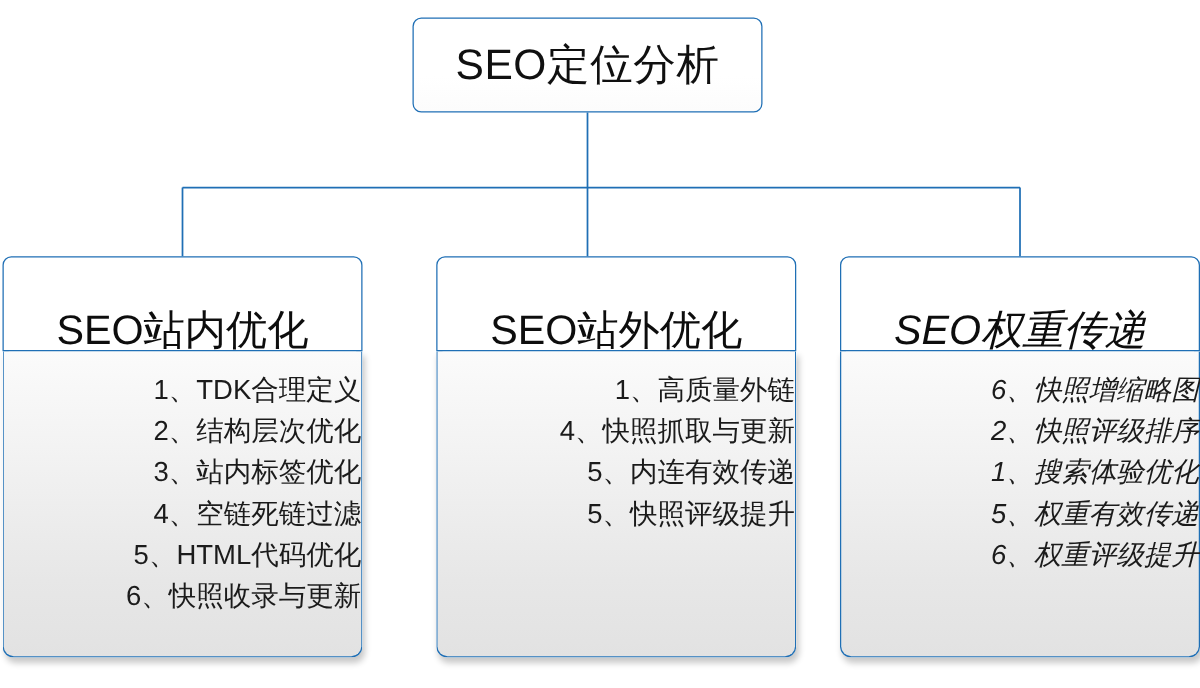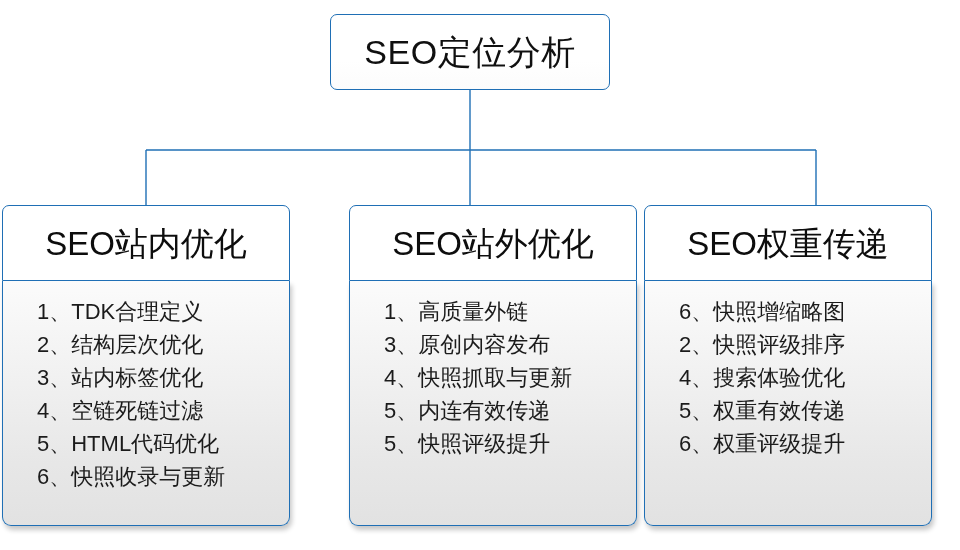--- a/index.html
+++ b/index.html
@@ -57,31 +57,31 @@
   }
 
   
   .column {
     position: absolute;
     top: 205px;
     width: 288px;
   }
   .col-1 { left: 2px; }
   .col-2 { left: 332px; padding-left: 17px; }
-  .col-3 { left: 644px; }
+  .col-3 { left: 672px; font-style: italic; }
 
   .col-header {
     box-sizing: border-box;
     width: 100%;
     height: 76px;
     border: 1.4px solid #1f6fb5;
     border-radius: 7px 7px 0 0;
     background: #ffffff;
     display: flex;
-    align-items: center;
+    align-items: flex-end;
     justify-content: center;
     position: relative;
     z-index: 2;
   }
   .col-header-title {
     font-size: 33px;
     color: #0d0d0d;
     line-height: 1;
     white-space: nowrap;
   }
@@ -103,20 +103,21 @@
   .item-list {
     list-style: none;
     margin: 0;
     padding: 0 0 0 34px;
   }
   .item-list li {
     font-size: 22px;
     color: #1b1b1b;
     line-height: 33px;
     white-space: nowrap;
+    text-align: right;
   }
 </style>
 </head>
 <body>
 
 <div id="diagram">
 
   <svg class="connectors" width="960" height="550" viewBox="0 0 960 550">
 
     <line x1="470" y1="90" x2="470" y2="150" stroke="#1f6fb5" stroke-width="1.4"></line>
@@ -150,36 +151,35 @@
     </div>
   </div>
 
   <div class="column col-2">
     <div class="col-header">
       <span class="col-header-title">SEO站外优化</span>
     </div>
     <div class="col-body">
       <ul class="item-list">
         <li>1、高质量外链</li>
-        <li>3、原创内容发布</li>
         <li>4、快照抓取与更新</li>
         <li>5、内连有效传递</li>
         <li>5、快照评级提升</li>
       </ul>
     </div>
   </div>
 
   <div class="column col-3">
     <div class="col-header">
       <span class="col-header-title">SEO权重传递</span>
     </div>
     <div class="col-body">
       <ul class="item-list">
         <li>6、快照增缩略图</li>
         <li>2、快照评级排序</li>
-        <li>4、搜索体验优化</li>
+        <li>1、搜索体验优化</li>
         <li>5、权重有效传递</li>
         <li>6、权重评级提升</li>
       </ul>
     </div>
   </div>
 
 </div>
 
 </body></html>

